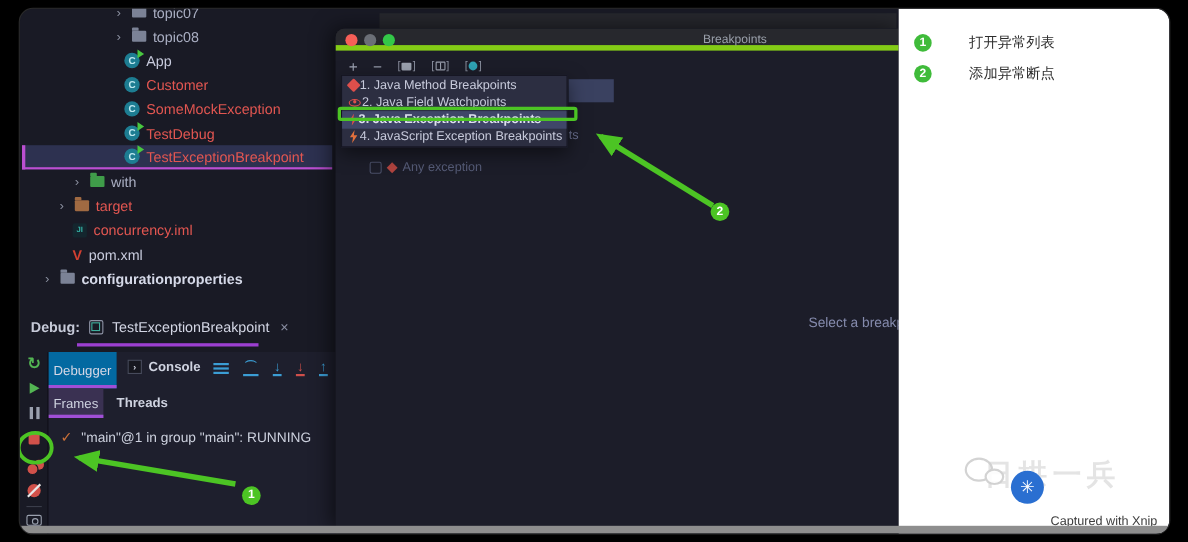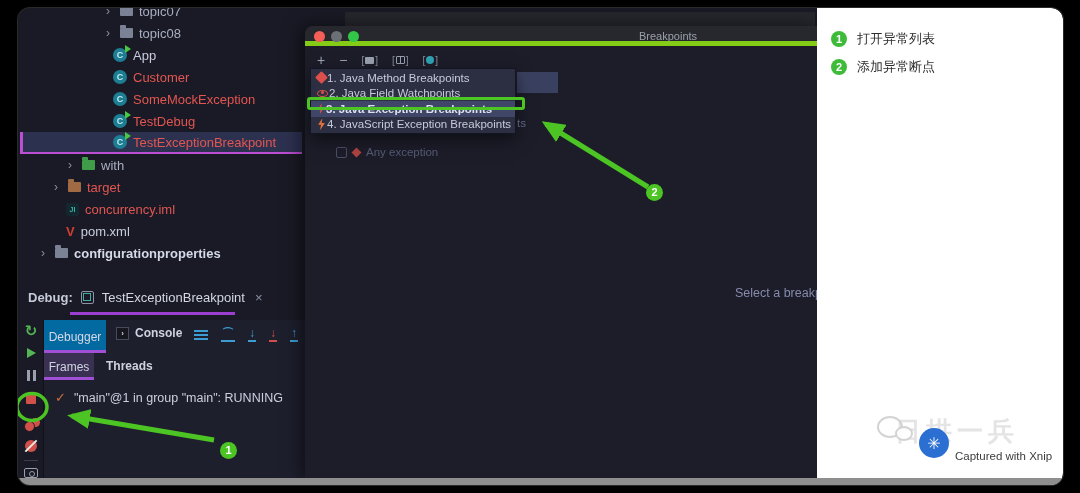--- a/index.html
+++ b/index.html
@@ -136,32 +136,32 @@
   .mi-bolt { width:9px; height:12px; background:#e2703d; flex:0 0 auto;
     clip-path:polygon(60% 0, 12% 55%, 44% 55%, 34% 100%, 88% 40%, 52% 40%); }
   .mi-bolt.redb { background:#dd4f4b; width:8px; height:11px; }
 
   
   .white-panel { position:absolute; left:799px; top:0; width:246px; height:477px; background:#fff;
     z-index:5; border-radius:0 12px 12px 0; }
   .note { position:absolute; left:14px; display:flex; align-items:center; gap:10px; }
   .note-circle { width:16px; height:16px; border-radius:50%; background:#3fbb3a; color:#fff;
     font-size:11px; font-weight:bold; display:flex; align-items:center; justify-content:center; }
-  .note-text { font-size:13px; color:#2e2e2e; }
+  .note-text { font-size:13px; color:#2e2e2e;margin-left:24px; }
 
   .wm-wechat { position:absolute; left:60px; top:408px; width:48px; height:36px; opacity:.9; }
   .wm-wechat .b1 { position:absolute; left:0; top:0; width:26px; height:22px; border:2px solid #cfcfcf;
     border-radius:50%; }
   .wm-wechat .b2 { position:absolute; left:18px; top:10px; width:18px; height:15px; border:2px solid #cfcfcf;
     border-radius:50%; background:#fff; }
   .wm-brand { position:absolute; left:78px; top:406px; font-size:26px; letter-spacing:5px;
     color:#e4e4e4; font-weight:bold; white-space:nowrap; }
   .wm-xnip { position:absolute; left:102px; top:420px; width:30px; height:30px; border-radius:50%;
     background:#2a6fd1; color:#fff; font-size:16px; display:flex; align-items:center; justify-content:center; }
-  .wm-captured { position:absolute; left:138px; top:442px; font-size:11.5px; color:#3c3c3c; }
+  .wm-captured { position:absolute; left:138px; top:460px; font-size:11.5px; color:#3c3c3c; }
 
   
   .overlay { position:absolute; left:0; top:0; width:1045px; height:477px; z-index:50; pointer-events:none; }
   .green-box { position:absolute; left:289px; top:89px; width:218px; height:13px;
     border:3px solid #4cc424; border-radius:3px; z-index:55; pointer-events:none; }
   .badge { position:absolute; width:17px; height:17px; border-radius:50%; background:#4cc424;
     color:#fff; font-size:11px; font-weight:bold; text-align:center; line-height:17px; z-index:60; }
   .badge1 { left:202px; top:434px; } .badge2 { left:628px; top:176px; }
 </style>
 </head>

